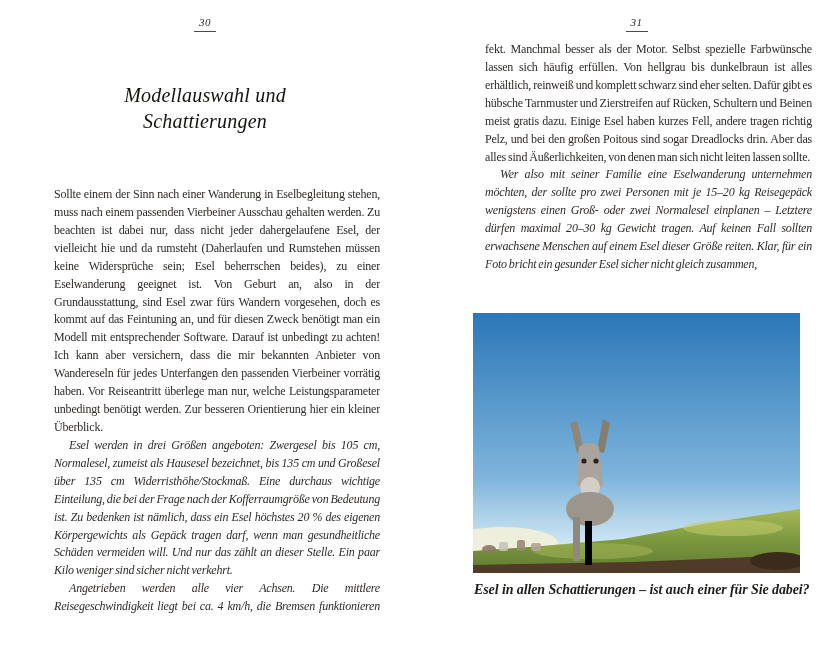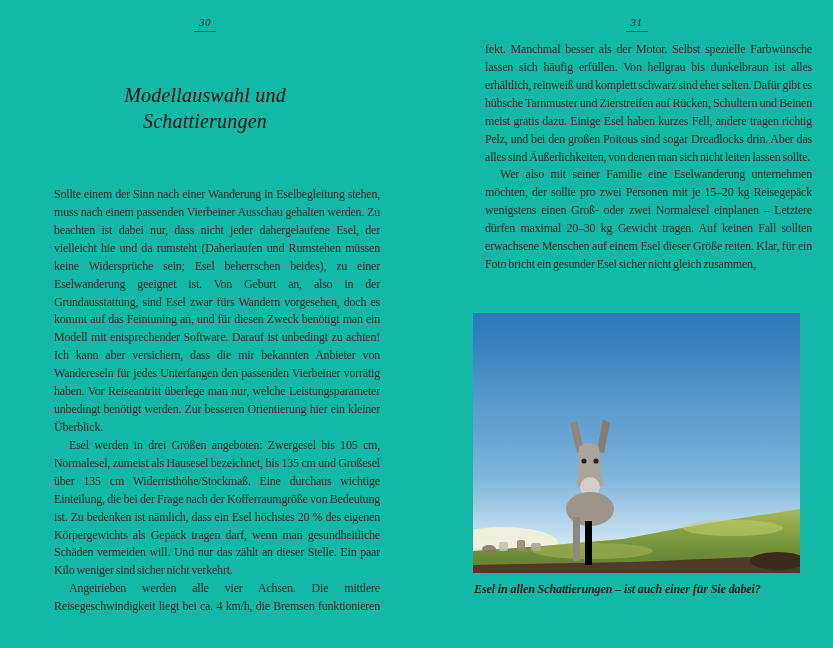--- a/index.html
+++ b/index.html
@@ -1,17 +1,17 @@
 <!DOCTYPE html>
 <html lang="de"><head>
 <meta charset="utf-8">
 <style>
   html,body{margin:0;padding:0;background:#ebebeb;}
   .spread{
-    position:relative;width:833px;height:648px;background:#14b8a6;
+    position:relative;width:833px;height:648px;background:#ffffff;
     font-family:"Liberation Serif", serif;color:#2e2a27;overflow:hidden;
   }
   .page{position:absolute;top:0;height:648px;}
   .page-left{left:42px;width:326px;}
   .page-right{left:473px;width:327px;}
 
   .pagenum-wrap{position:absolute;top:16px;left:0;right:0;text-align:center;}
   .pagenum{font-style:italic;font-size:11px;color:#2b2b2b;letter-spacing:.5px;}
   .pagenum-rule{width:22px;height:1px;background:#4a4a4a;margin:3px auto 0;}
 
@@ -23,31 +23,31 @@
   .chapter-title span{display:block;}
 
   .body{
     position:absolute;left:12px;width:100%;
     text-align:justify;font-size:12px;line-height:17.92px;
     letter-spacing:-0.2px;word-spacing:-0.8px;overflow:hidden;
   }
   .page-left .body{top:186px;height:434px;}
   .page-right .body{top:41px;height:269px;}
   .body p{margin:0;}
-  .body p.indent{text-indent:15px;}
+  .body p.indent{text-indent:15px;font-style:italic;}
 
   .photo{
     position:absolute;top:313px;left:0;width:327px;height:260px;margin:0;
     line-height:0;
   }
   .photo svg{display:block;}
   .caption{
     position:absolute;top:582px;left:1px;width:326px;
-    font-size:12px;font-style:italic;font-weight:bold;color:#1f1d1a;
-    letter-spacing:-0.1px;white-space:nowrap;
+    font-size:14px;font-style:italic;font-weight:bold;color:#1f1d1a;
+    letter-spacing:-0.1px;white-space:nowrap;text-align:right;
   }
 </style>
 </head>
 <body>
 
 <div class="spread">
 
   <div class="page page-left">
     <div class="pagenum-wrap">
       <div class="pagenum">30</div>

